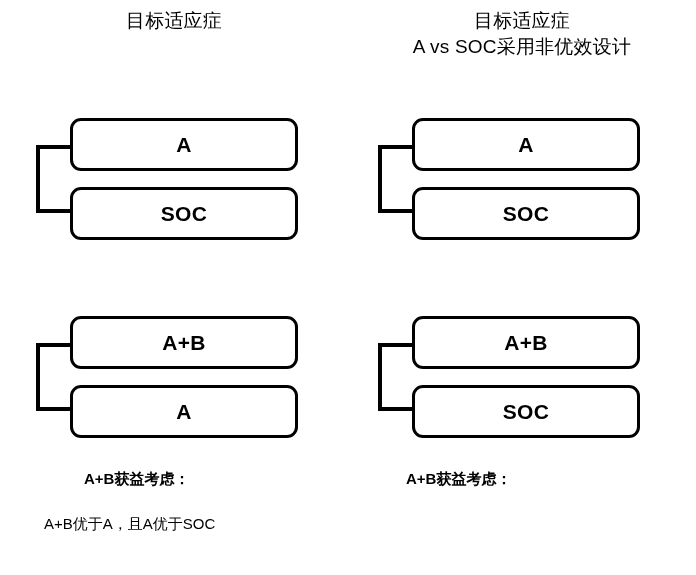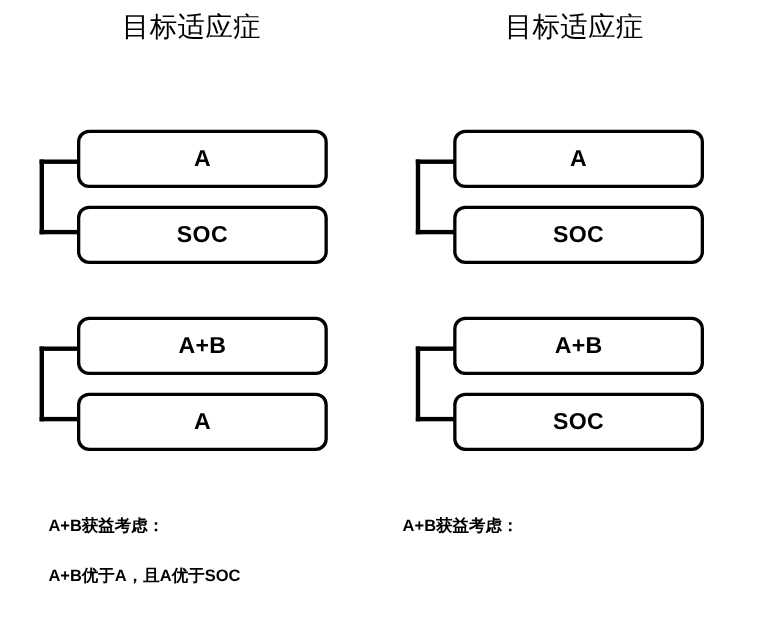--- a/index.html
+++ b/index.html
@@ -35,34 +35,34 @@
   .title-block {
     position: absolute;
     top: 8px;
     left: 0;
     width: 348px;
     text-align: center;
     line-height: 1.38;
   }
   .title-line {
     display: block;
-    font-size: 25px;
+    font-size: 19px;
     font-weight: 400;
     letter-spacing: 0.2px;
     white-space: nowrap;
   }
 
   
   .group {
     position: absolute;
     left: 36px;
     width: 262px;
   }
   .group.g-top    { top: 118px; height: 122px; }
-  .group.g-bottom { top: 288px; height: 124px; }
+  .group.g-bottom { top: 316px; height: 124px; }
 
   .column.right .group { left: 30px; }
 
   
   .bracket {
     position: absolute;
     left: 0;
     top: 27px;
     width: 36px;
     height: 68px;
@@ -102,25 +102,26 @@
     top: 468px;
     width: 300px;
   }
   .column.right .caption { left: 18px; width: 330px; }
 
   .caption-heading {
     font-size: 15px;
     font-weight: 700;
     line-height: 1.4;
     white-space: nowrap;
+    margin-left: 40px;
   }
   .caption-body {
     margin-top: 24px;
     font-size: 15px;
-    font-weight: 700;
+    font-weight: 400;
     line-height: 1.4;
     white-space: nowrap;
   }
 </style>
 </head>
 <body>
 
 <div class="diagram">
 
   <div class="column left">
@@ -153,20 +154,21 @@
       <div class="caption-heading">A+B获益考虑：</div>
       <div class="caption-body">A+B优于A，且A优于SOC</div>
     </div>
 
   </div>
 
   <div class="column right">
 
     <div class="title-block">
       <span class="title-line">目标适应症</span>
+      <span class="title-line">A vs SOC采用非优效设计</span>
     </div>
 
     <div class="group g-top">
       <div class="bracket"></div>
       <div class="box row1">
         <span class="box-label">A</span>
       </div>
       <div class="box row2">
         <span class="box-label">SOC</span>
       </div>

